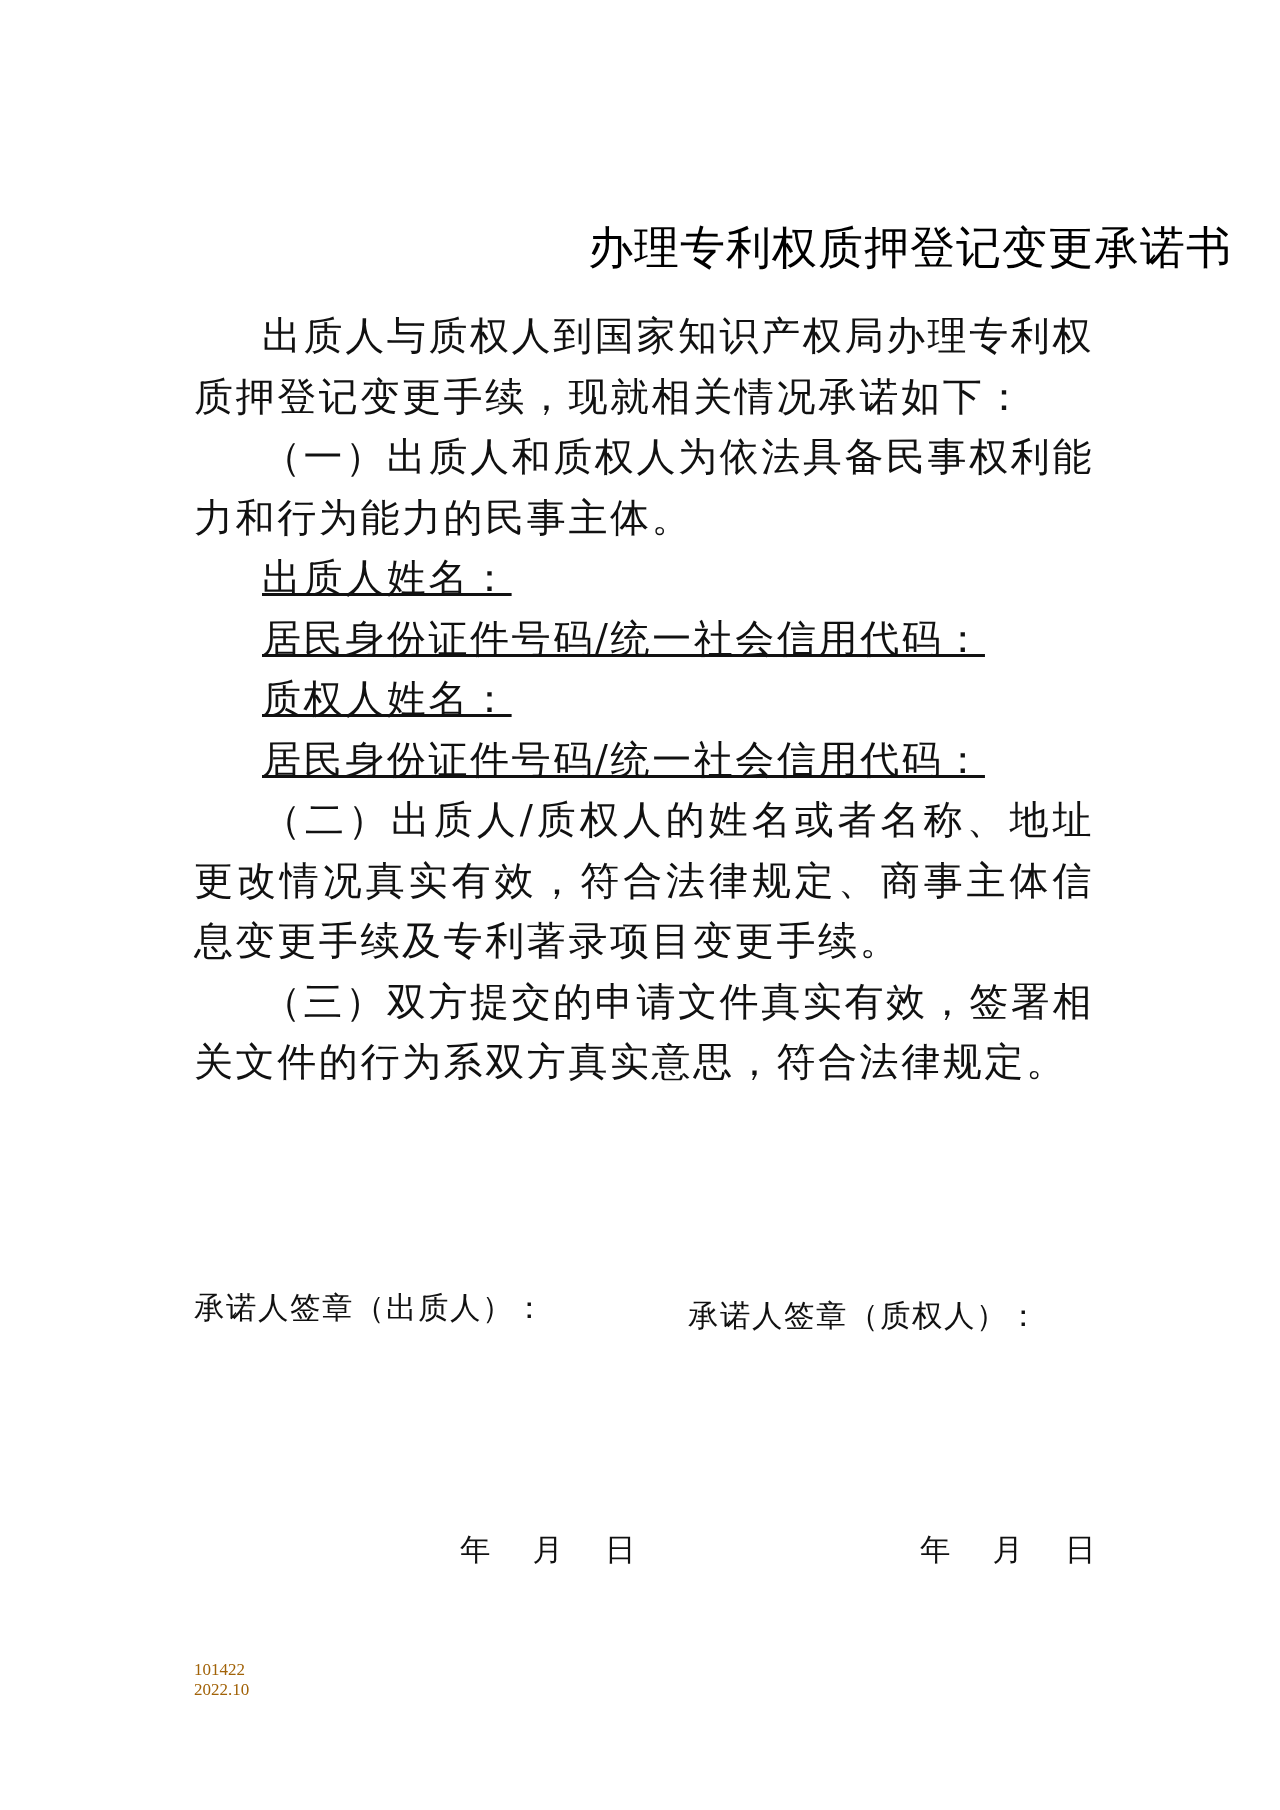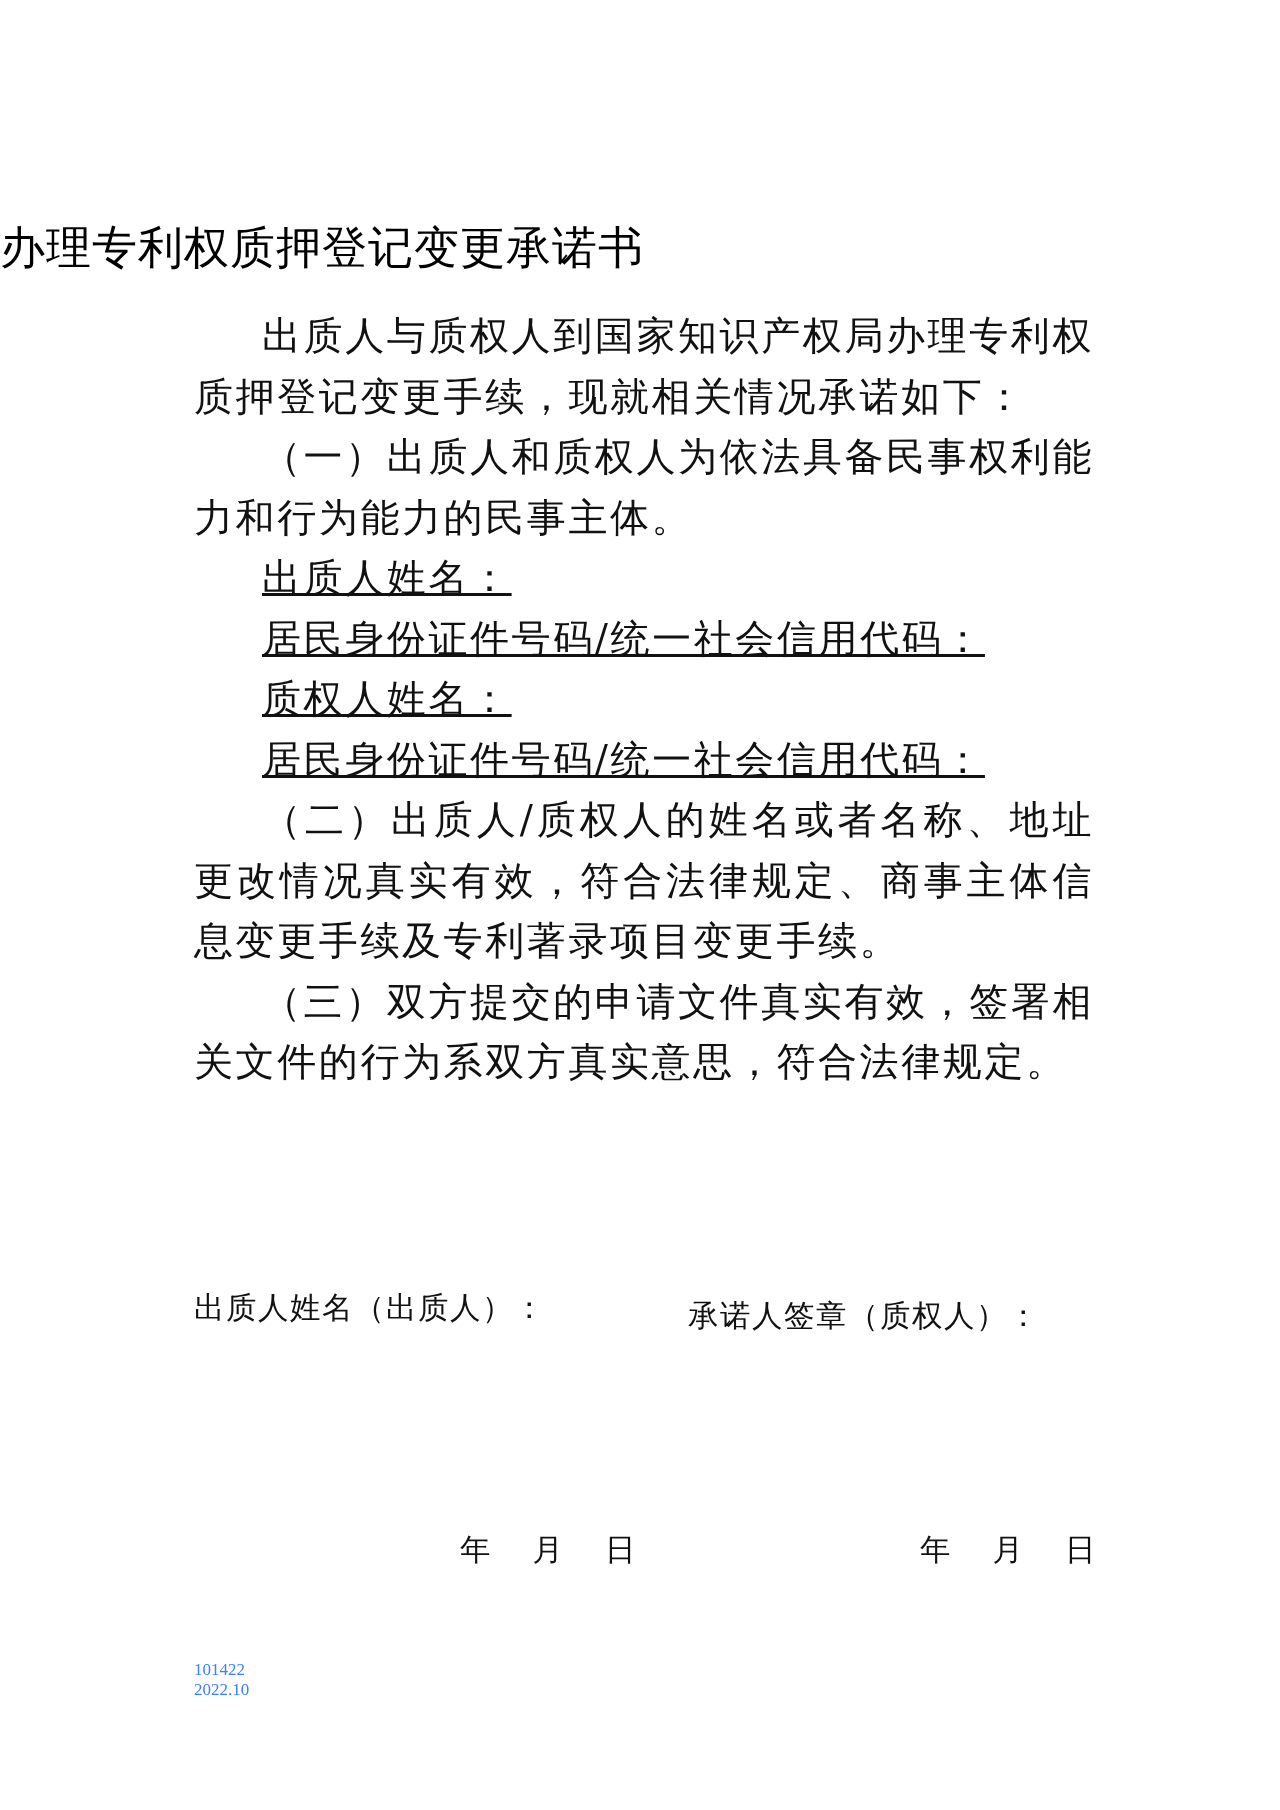--- a/index.html
+++ b/index.html
@@ -3,21 +3,21 @@
   <meta charset="utf-8">
   <style>
     html, body { margin: 0; padding: 0; background: #ffffff; }
     body {
       width: 1280px; height: 1810px; position: relative; overflow: hidden;
       font-family: "DejaVu Serif", "Liberation Serif", serif;
       color: #111111;
     }
     .title {
       position: absolute; top: 218px; left: 0; width: 1232px;
-      text-align: left; font-family: "DejaVu Sans", sans-serif;
+      text-align: right; font-family: "DejaVu Sans", sans-serif;
       font-size: 45px; line-height: 60px; letter-spacing: 1px;
       color: #000;
     }
     .body-text {
       position: absolute; left: 194px; width: 900px;
       font-size: 39px; line-height: 60.5px;
       letter-spacing: 2.6px;
       top: 306px;
     }
     .para { margin: 0; text-align: justify; text-align-last: left; }
@@ -34,42 +34,42 @@
       font-size: 30.5px; line-height: 60px;
     }
     .date { position: absolute; top: 0; white-space: nowrap; }
     .date span { display: inline-block; }
     .date .gap { width: 42px; }
     .date-left { left: 460px; }
     .date-right { left: 920px; }
     .footer {
       position: absolute; left: 194px; top: 1660px;
       font-family: "Liberation Serif", serif;
-      font-size: 17px; line-height: 20px; color: #3b82f6;
+      font-size: 17px; line-height: 20px; color: #a16207;
     }
     .footer div { margin: 0; }
   </style>
 </head>
 <body>
 
 <div class="title">办理专利权质押登记变更承诺书</div>
 
 <div class="body-text">
   <p class="para indent">出质人与质权人到国家知识产权局办理专利权质押登记变更手续，现就相关情况承诺如下：</p>
   <p class="para indent">（一）出质人和质权人为依法具备民事权利能力和行为能力的民事主体。</p>
   <p class="field">出质人姓名：</p>
   <p class="field">居民身份证件号码/统一社会信用代码：</p>
   <p class="field">质权人姓名：</p>
   <p class="field">居民身份证件号码/统一社会信用代码：</p>
   <p class="para indent">（二）出质人/质权人的姓名或者名称、地址更改情况真实有效，符合法律规定、商事主体信息变更手续及专利著录项目变更手续。</p>
   <p class="para indent">（三）双方提交的申请文件真实有效，签署相关文件的行为系双方真实意思，符合法律规定。</p>
 </div>
 
 <div class="sig-row">
-  <span class="sig-left">出质人姓名（出质人）：</span>
+  <span class="sig-left">承诺人签章（出质人）：</span>
   <span class="sig-right">承诺人签章（质权人）：</span>
 </div>
 
 <div class="date-row">
   <div class="date date-left">
     <span>年</span><span class="gap"></span><span>月</span><span class="gap"></span><span>日</span>
   </div>
   <div class="date date-right">
     <span>年</span><span class="gap"></span><span>月</span><span class="gap"></span><span>日</span>
   </div>

